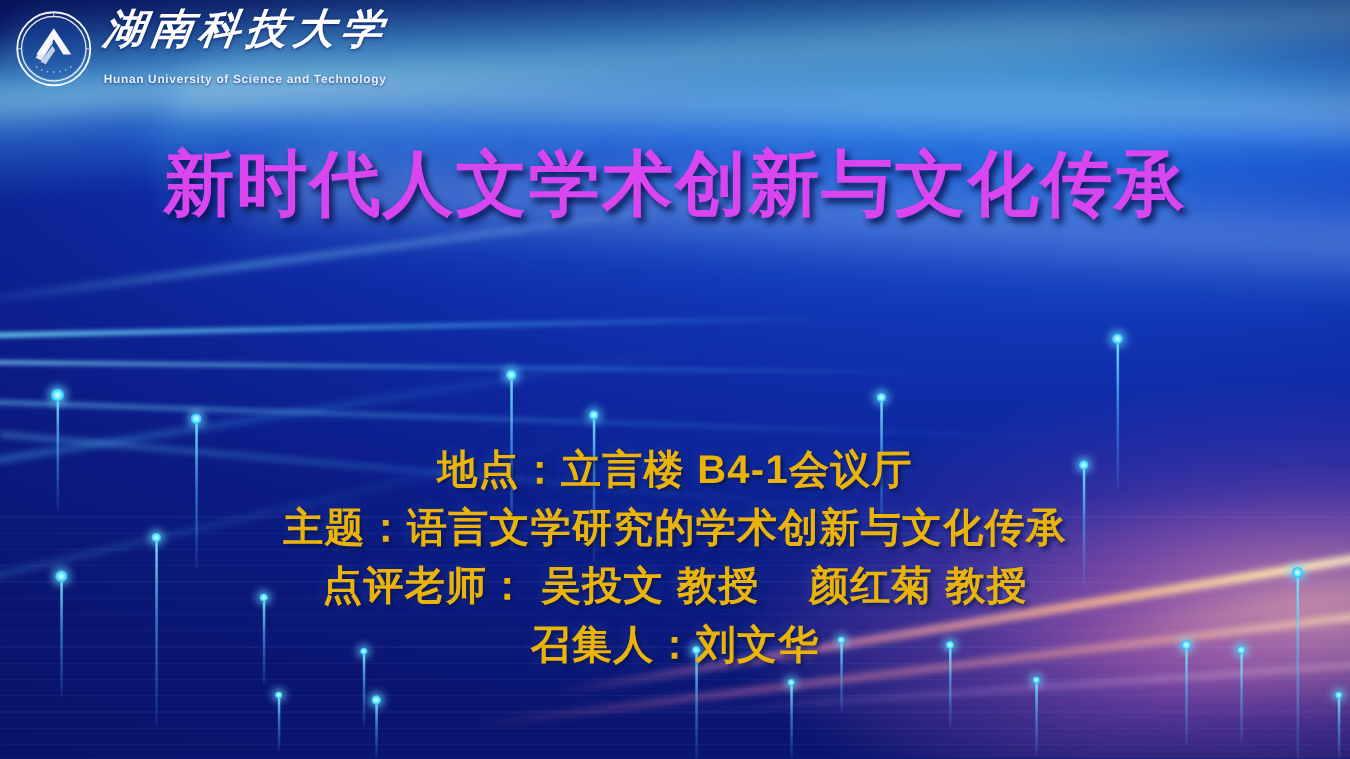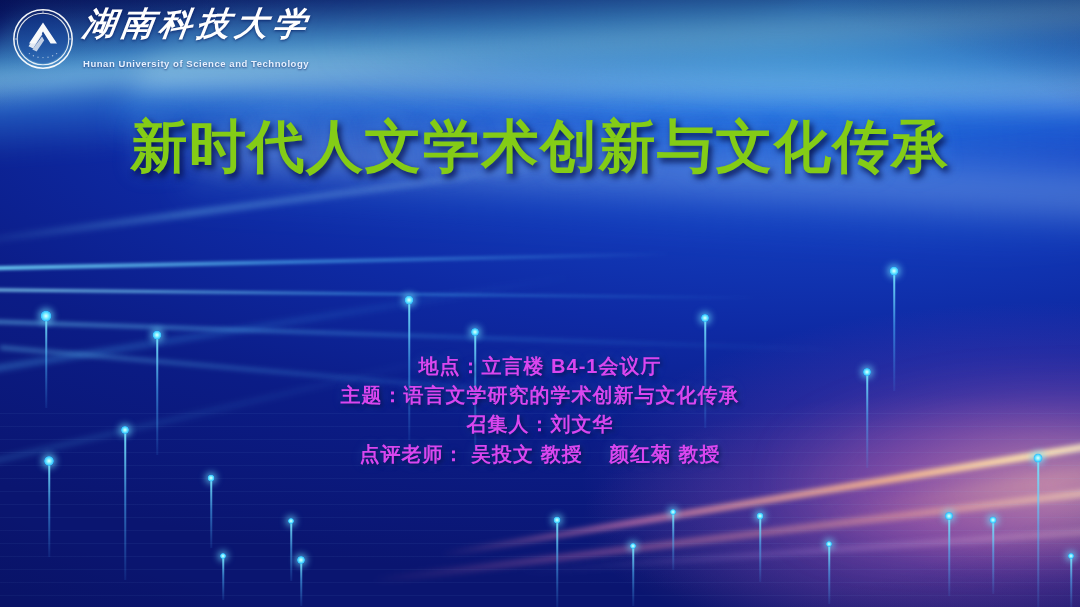--- a/index.html
+++ b/index.html
@@ -140,32 +140,32 @@
   }
 
   
   .titles{position:absolute;left:0;right:0;top:96px;text-align:center;}
   .t-kicker{
     font-size:30px;font-weight:700;color:#ffffff;letter-spacing:2px;
     text-shadow:2px 3px 4px rgba(3,12,70,.85), 0 0 14px rgba(90,180,255,.35);
   }
   .t-main{
     margin-top:13px;
-    font-size:57px;font-weight:700;color:#84cc16;letter-spacing:1.5px;
+    font-size:57px;font-weight:700;color:#d946ef;letter-spacing:1.5px;
     text-shadow:3px 4px 6px rgba(3,12,70,.9), 0 0 22px rgba(110,190,255,.30);
   }
   .t-sub{
     margin-top:10px;
     font-size:40px;font-weight:700;color:#ffffff;letter-spacing:2px;
     text-shadow:2px 3px 5px rgba(3,12,70,.88), 0 0 16px rgba(110,190,255,.28);
   }
 
   .info{position:absolute;left:0;right:0;top:352px;text-align:center;}
   .info-line{
-    font-size:20px;font-weight:700;color:#d946ef;letter-spacing:1px;
+    font-size:32px;font-weight:700;color:#eab308;letter-spacing:1px;
     line-height:1.46;white-space:pre;
     text-shadow:2px 2px 4px rgba(3,12,70,.85), 0 0 12px rgba(110,190,255,.22);
   }
 </style>
 </head>
 <body>
 
 <div id="slide">
 
   <div class="bg bg-base"></div>
@@ -330,17 +330,17 @@
     </div>
   </div>
 
   <div class="titles">
     <div class="t-main">新时代人文学术创新与文化传承</div>
   </div>
 
   <div class="info" id="info-block">
       <div class="info-line">地点：立言楼 B4-1会议厅</div>
       <div class="info-line">主题：语言文学研究的学术创新与文化传承</div>
+      <div class="info-line">点评老师： 吴投文 教授    颜红菊 教授</div>
       <div class="info-line">召集人：刘文华</div>
-      <div class="info-line">点评老师： 吴投文 教授    颜红菊 教授</div>
     </div>
 
 </div>
 
 </body></html>

